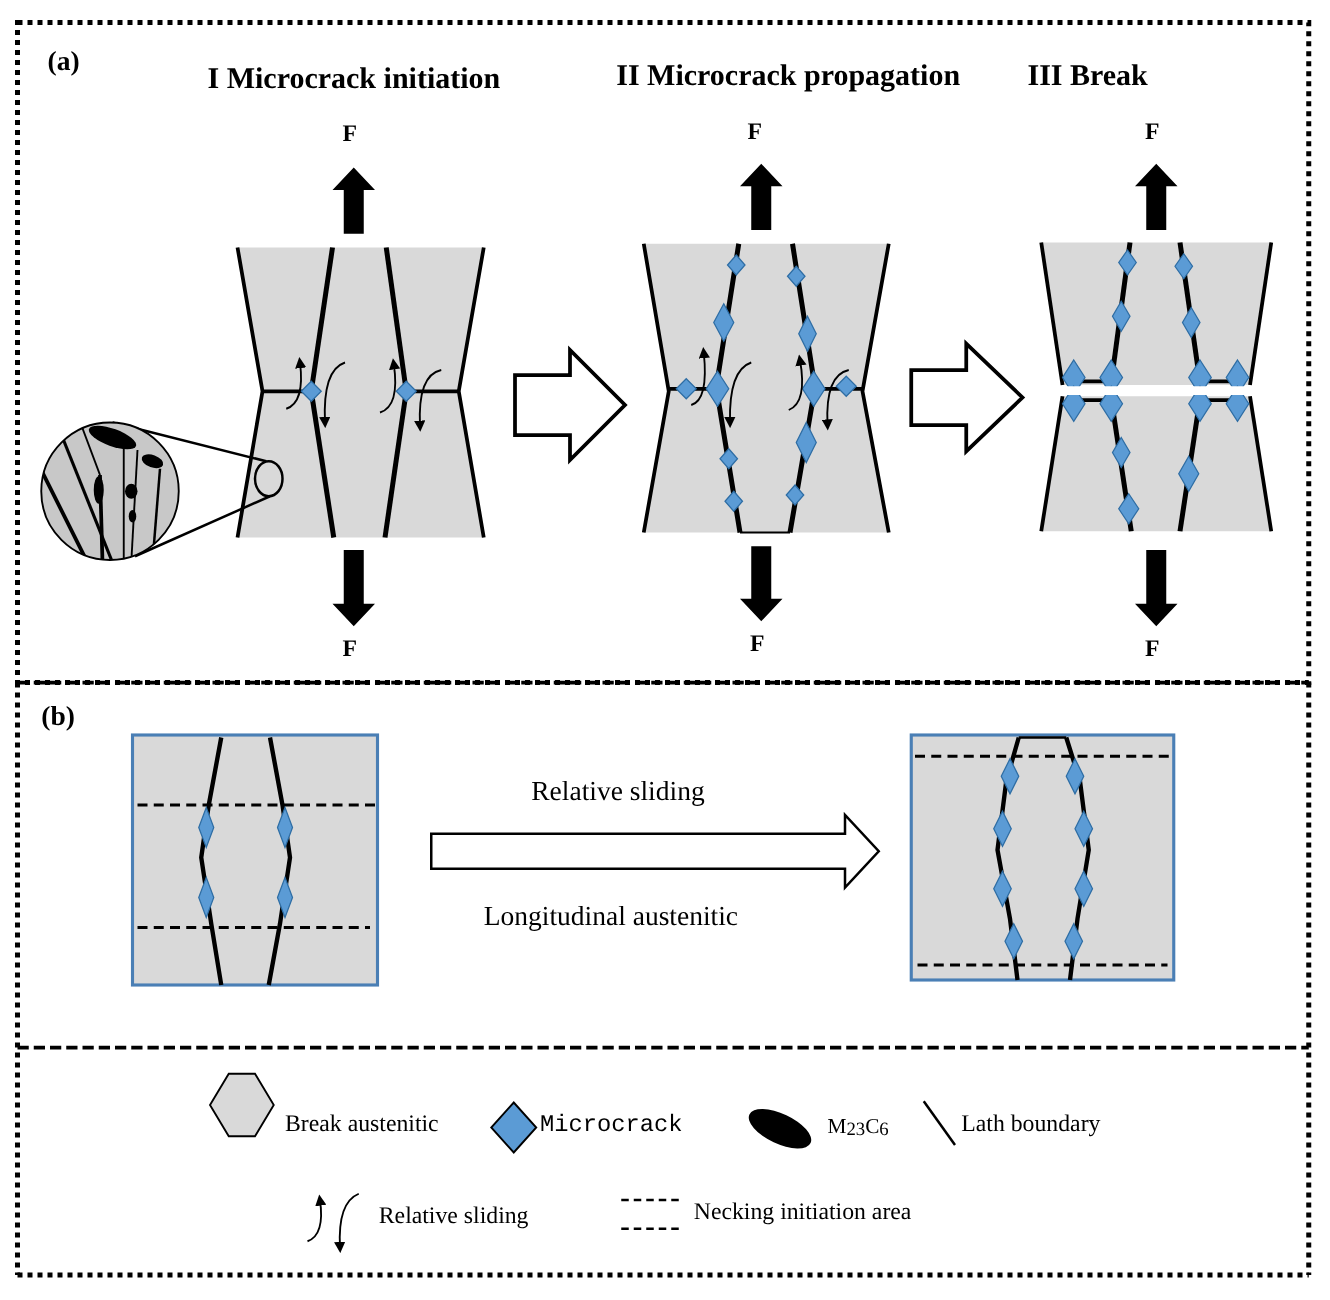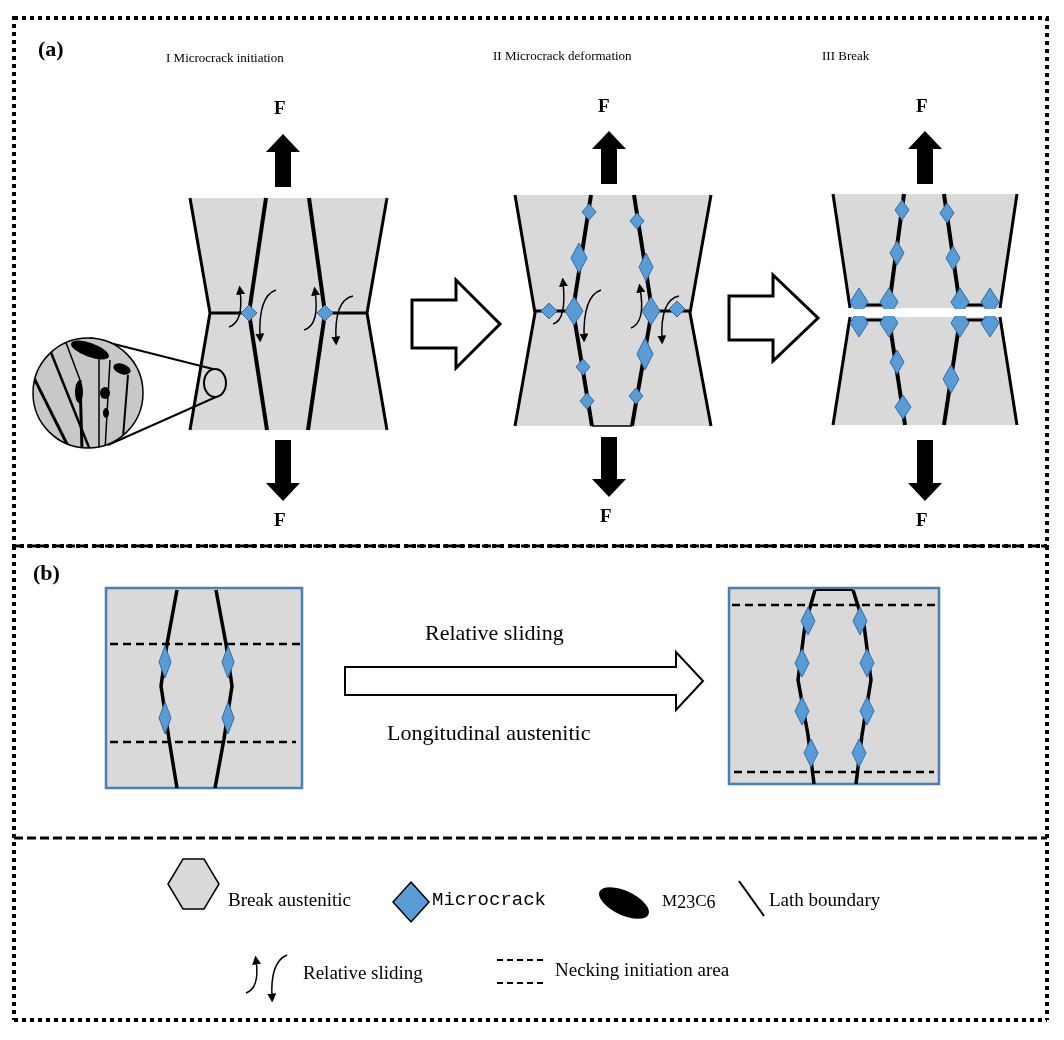--- a/index.html
+++ b/index.html
@@ -1,25 +1,25 @@
 <!DOCTYPE html>
 <html><head>
 <meta charset="utf-8">
 <style>
   html, body { margin: 0; padding: 0; background: #ffffff; }
   body { width: 1064px; height: 1040px; position: relative; overflow: hidden;
          font-family: "Liberation Serif", "DejaVu Serif", serif; color: #000; }
   svg { position: absolute; left: 0; top: 0; }
   .lbl { position: absolute; white-space: nowrap; }
   .panel-label { font-size: 22px; font-weight: bold; }
-  .stage-title { font-size: 13px; font-weight: normal; }
+  .stage-title { font-size: 24px; font-weight: bold; }
   .force { font-size: 19px; font-weight: bold; }
   .mid-text { font-size: 22px; }
   .legend-text { font-size: 19px; }
-  sub { font-size: 18px; vertical-align: -2px; }
+  sub { font-size: 15px; vertical-align: -2px; }
 </style>
 </head>
 <body>
 
 <svg id="fig" width="1064" height="1040" viewBox="0 0 1064 1040">
   <defs>
     <marker id="ah" viewBox="0 0 10 10" refX="5" refY="5" markerWidth="6" markerHeight="6" orient="auto-start-reverse">
       <path d="M0,0 L10,5 L0,10 z" fill="#000"></path>
     </marker>
     <clipPath id="clipInset">
@@ -211,21 +211,21 @@
     </g>
     <g>
       <line x1="497" y1="960" x2="543" y2="960" stroke="#000" stroke-width="2" stroke-dasharray="6,4"></line>
       <line x1="497" y1="983" x2="543" y2="983" stroke="#000" stroke-width="2" stroke-dasharray="6,4"></line>
     </g>
   </g>
 </svg>
 
 <div class="lbl panel-label" style="left:38px;top:36px;">(a)</div>
 <div class="lbl stage-title" style="left:166px;top:50px;">I Microcrack initiation</div>
-<div class="lbl stage-title" style="left:493px;top:48px;">II Microcrack deformation</div>
+<div class="lbl stage-title" style="left:493px;top:48px;">II Microcrack propagation</div>
 <div class="lbl stage-title" style="left:822px;top:48px;">III Break</div>
 
 <div class="lbl force" style="left:274px;top:97px;">F</div>
 <div class="lbl force" style="left:598px;top:95px;">F</div>
 <div class="lbl force" style="left:916px;top:95px;">F</div>
 <div class="lbl force" style="left:274px;top:509px;">F</div>
 <div class="lbl force" style="left:600px;top:505px;">F</div>
 <div class="lbl force" style="left:916px;top:509px;">F</div>
 
 <div class="lbl panel-label" style="left:33px;top:560px;">(b)</div>

